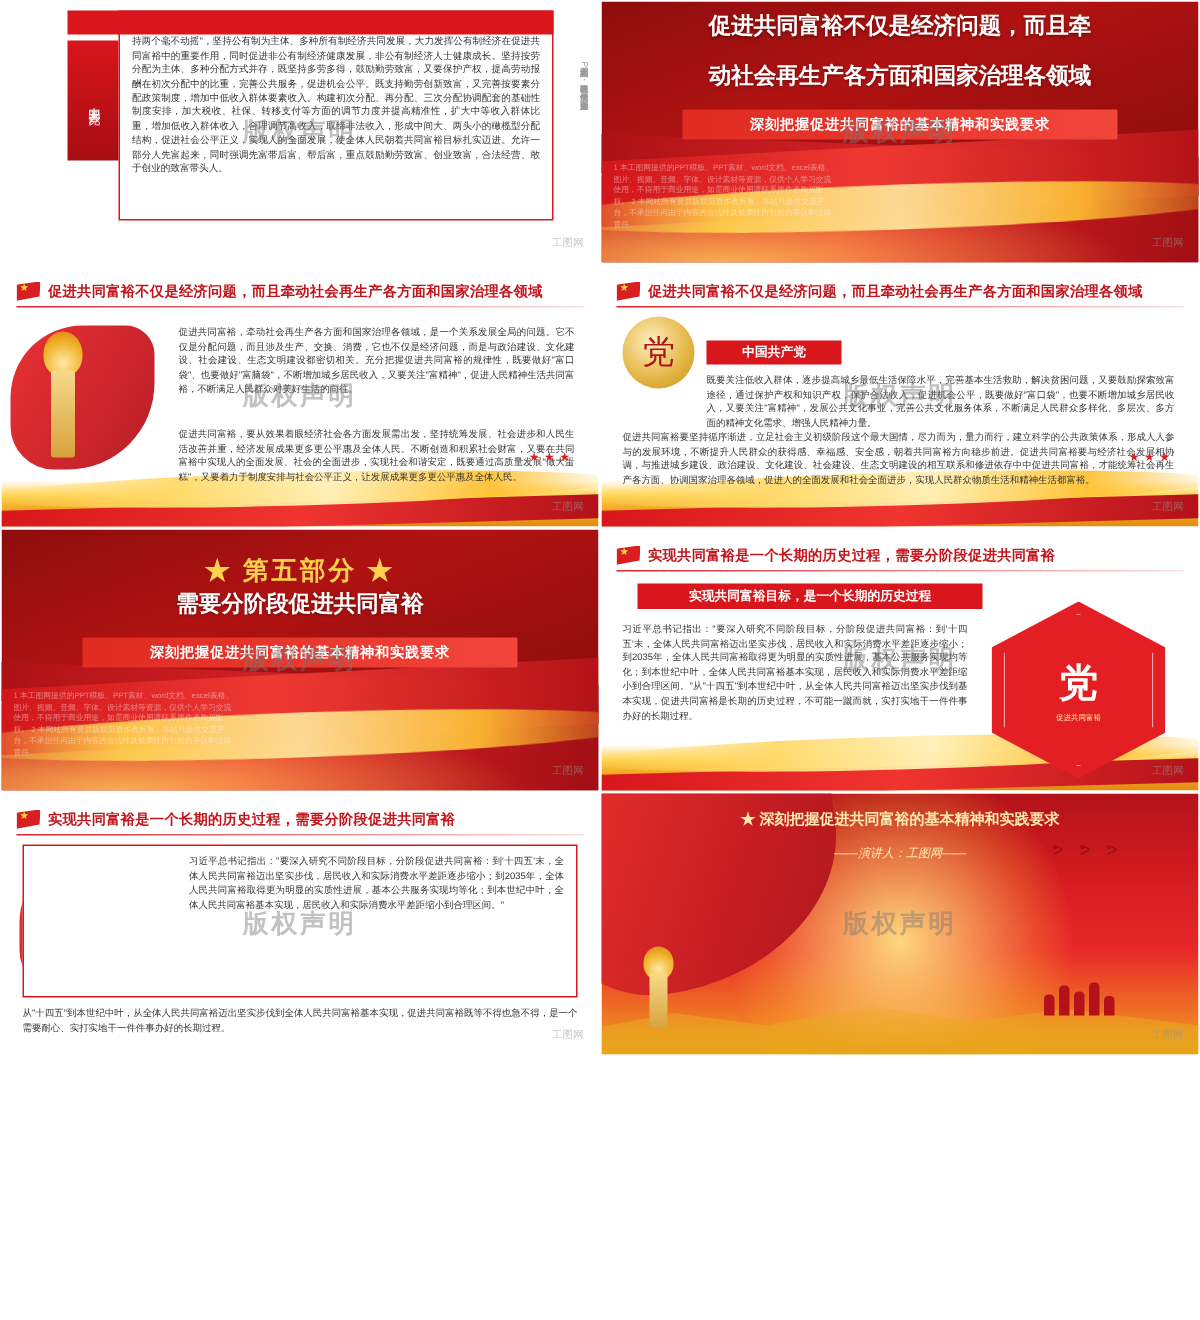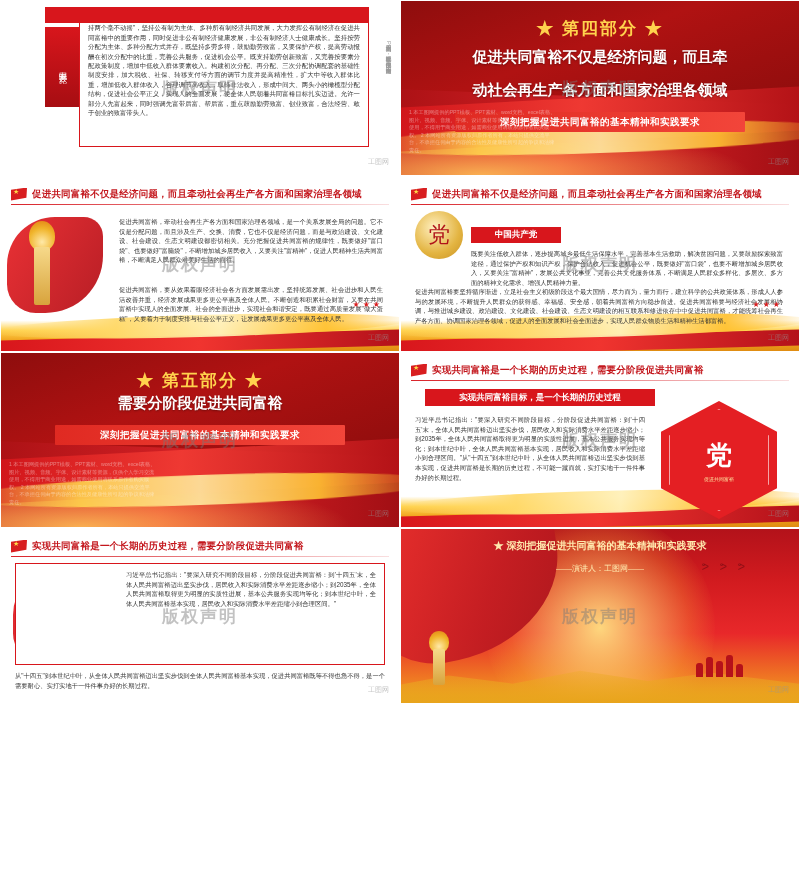--- a/index.html
+++ b/index.html
@@ -248,21 +248,21 @@
     margin-top:44px; font-size:23px; font-weight:bold; color:#fff6d8;
     letter-spacing:3px;
     text-shadow: 0 2px 3px rgba(120,0,0,.5);
   }
   .final .sub{
     position:relative; z-index:10; text-align:center;
     margin-top:10px; font-size:10px; color:#ffe9ae; font-weight:bold;
   }
   .final .speaker{
     position:relative; z-index:10; text-align:center;
-    margin-top:10px; font-size:8px; color:#ffe9ae;
+    margin-top:10px; font-size:8px; color:#ffe9ae;font-style:italic;
   }
   .final .hills{
     position:absolute; left:0; right:0; bottom:0; height:46px;
     background: linear-gradient(180deg, rgba(255,200,90,.1), #e8a41c);
     clip-path: polygon(0 60%, 12% 40%, 28% 58%, 45% 30%, 62% 52%, 78% 34%, 100% 58%, 100% 100%, 0 100%);
     z-index:6;
   }
   .final .people{
     position:absolute; right:56px; bottom:26px; z-index:8;
     display:flex; gap:3px; align-items:flex-end;
@@ -290,25 +290,20 @@
     <div class="s1-leftbar">中国共产党</div>
     <div class="s1-box">促进共同富裕，要通过坚持和完善社会主义基本经济制度，实现效率和公平相统一。相促进。"坚持两个毫不动摇"，坚持公有制为主体、多种所有制经济共同发展，大力发挥公有制经济在促进共同富裕中的重要作用，同时促进非公有制经济健康发展，非公有制经济人士健康成长。坚持按劳分配为主体、多种分配方式并存，既坚持多劳多得，鼓励勤劳致富，又要保护产权，提高劳动报酬在初次分配中的比重，完善公共服务，促进机会公平。既支持勤劳创新致富，又完善按要素分配政策制度，增加中低收入群体要素收入。构建初次分配、再分配、三次分配协调配套的基础性制度安排，加大税收、社保、转移支付等方面的调节力度并提高精准性，扩大中等收入群体比重，增加低收入群体收入，合理调节高收入，取缔非法收入，形成中间大、两头小的橄榄型分配结构，促进社会公平正义，实现人的全面发展，使全体人民朝着共同富裕目标扎实迈进。允许一部分人先富起来，同时强调先富带后富、帮后富，重点鼓励勤劳致富、创业致富，合法经营、敢于创业的致富带头人。</div>
     <div class="s1-side">本文档为工图网PPT模板配套讲稿，仅供学习交流使用，请勿用于商业用途。</div>
     <div class="wm">版权声明</div>
     <div class="wm2">工图网</div>
   </div>
 
   <div class="slide dark">
     <div class="ribbon2"></div>
     <div class="ribbon"></div>
-    <div class="sec-star">
-      <span>★</span>
-      <span>第四部分</span>
-      <span>★</span>
-    </div>
     <div class="sec-title">促进共同富裕不仅是经济问题，而且牵</div>
     <div class="sec-title" style="margin-top:12px">动社会再生产各方面和国家治理各领域</div>
     <div class="sec-sub">深刻把握促进共同富裕的基本精神和实践要求</div>
     <div class="sec-note">1 本工图网提供的PPT模板、PPT素材、word文档、excel表格、图片、视频、音频、字体、设计素材等资源，仅供个人学习交流使用，不得用于商业用途，如需商业使用请联系原作者购买版权。
 2 本网站所有资源版权归原作者所有，本站只提供交流平台，不承担任何由于内容的合法性及健康性所引起的争议和法律责任。</div>
     <div class="wm">版权声明</div>
     <div class="wm2">工图网</div>
   </div>
 
   <div class="slide light">

